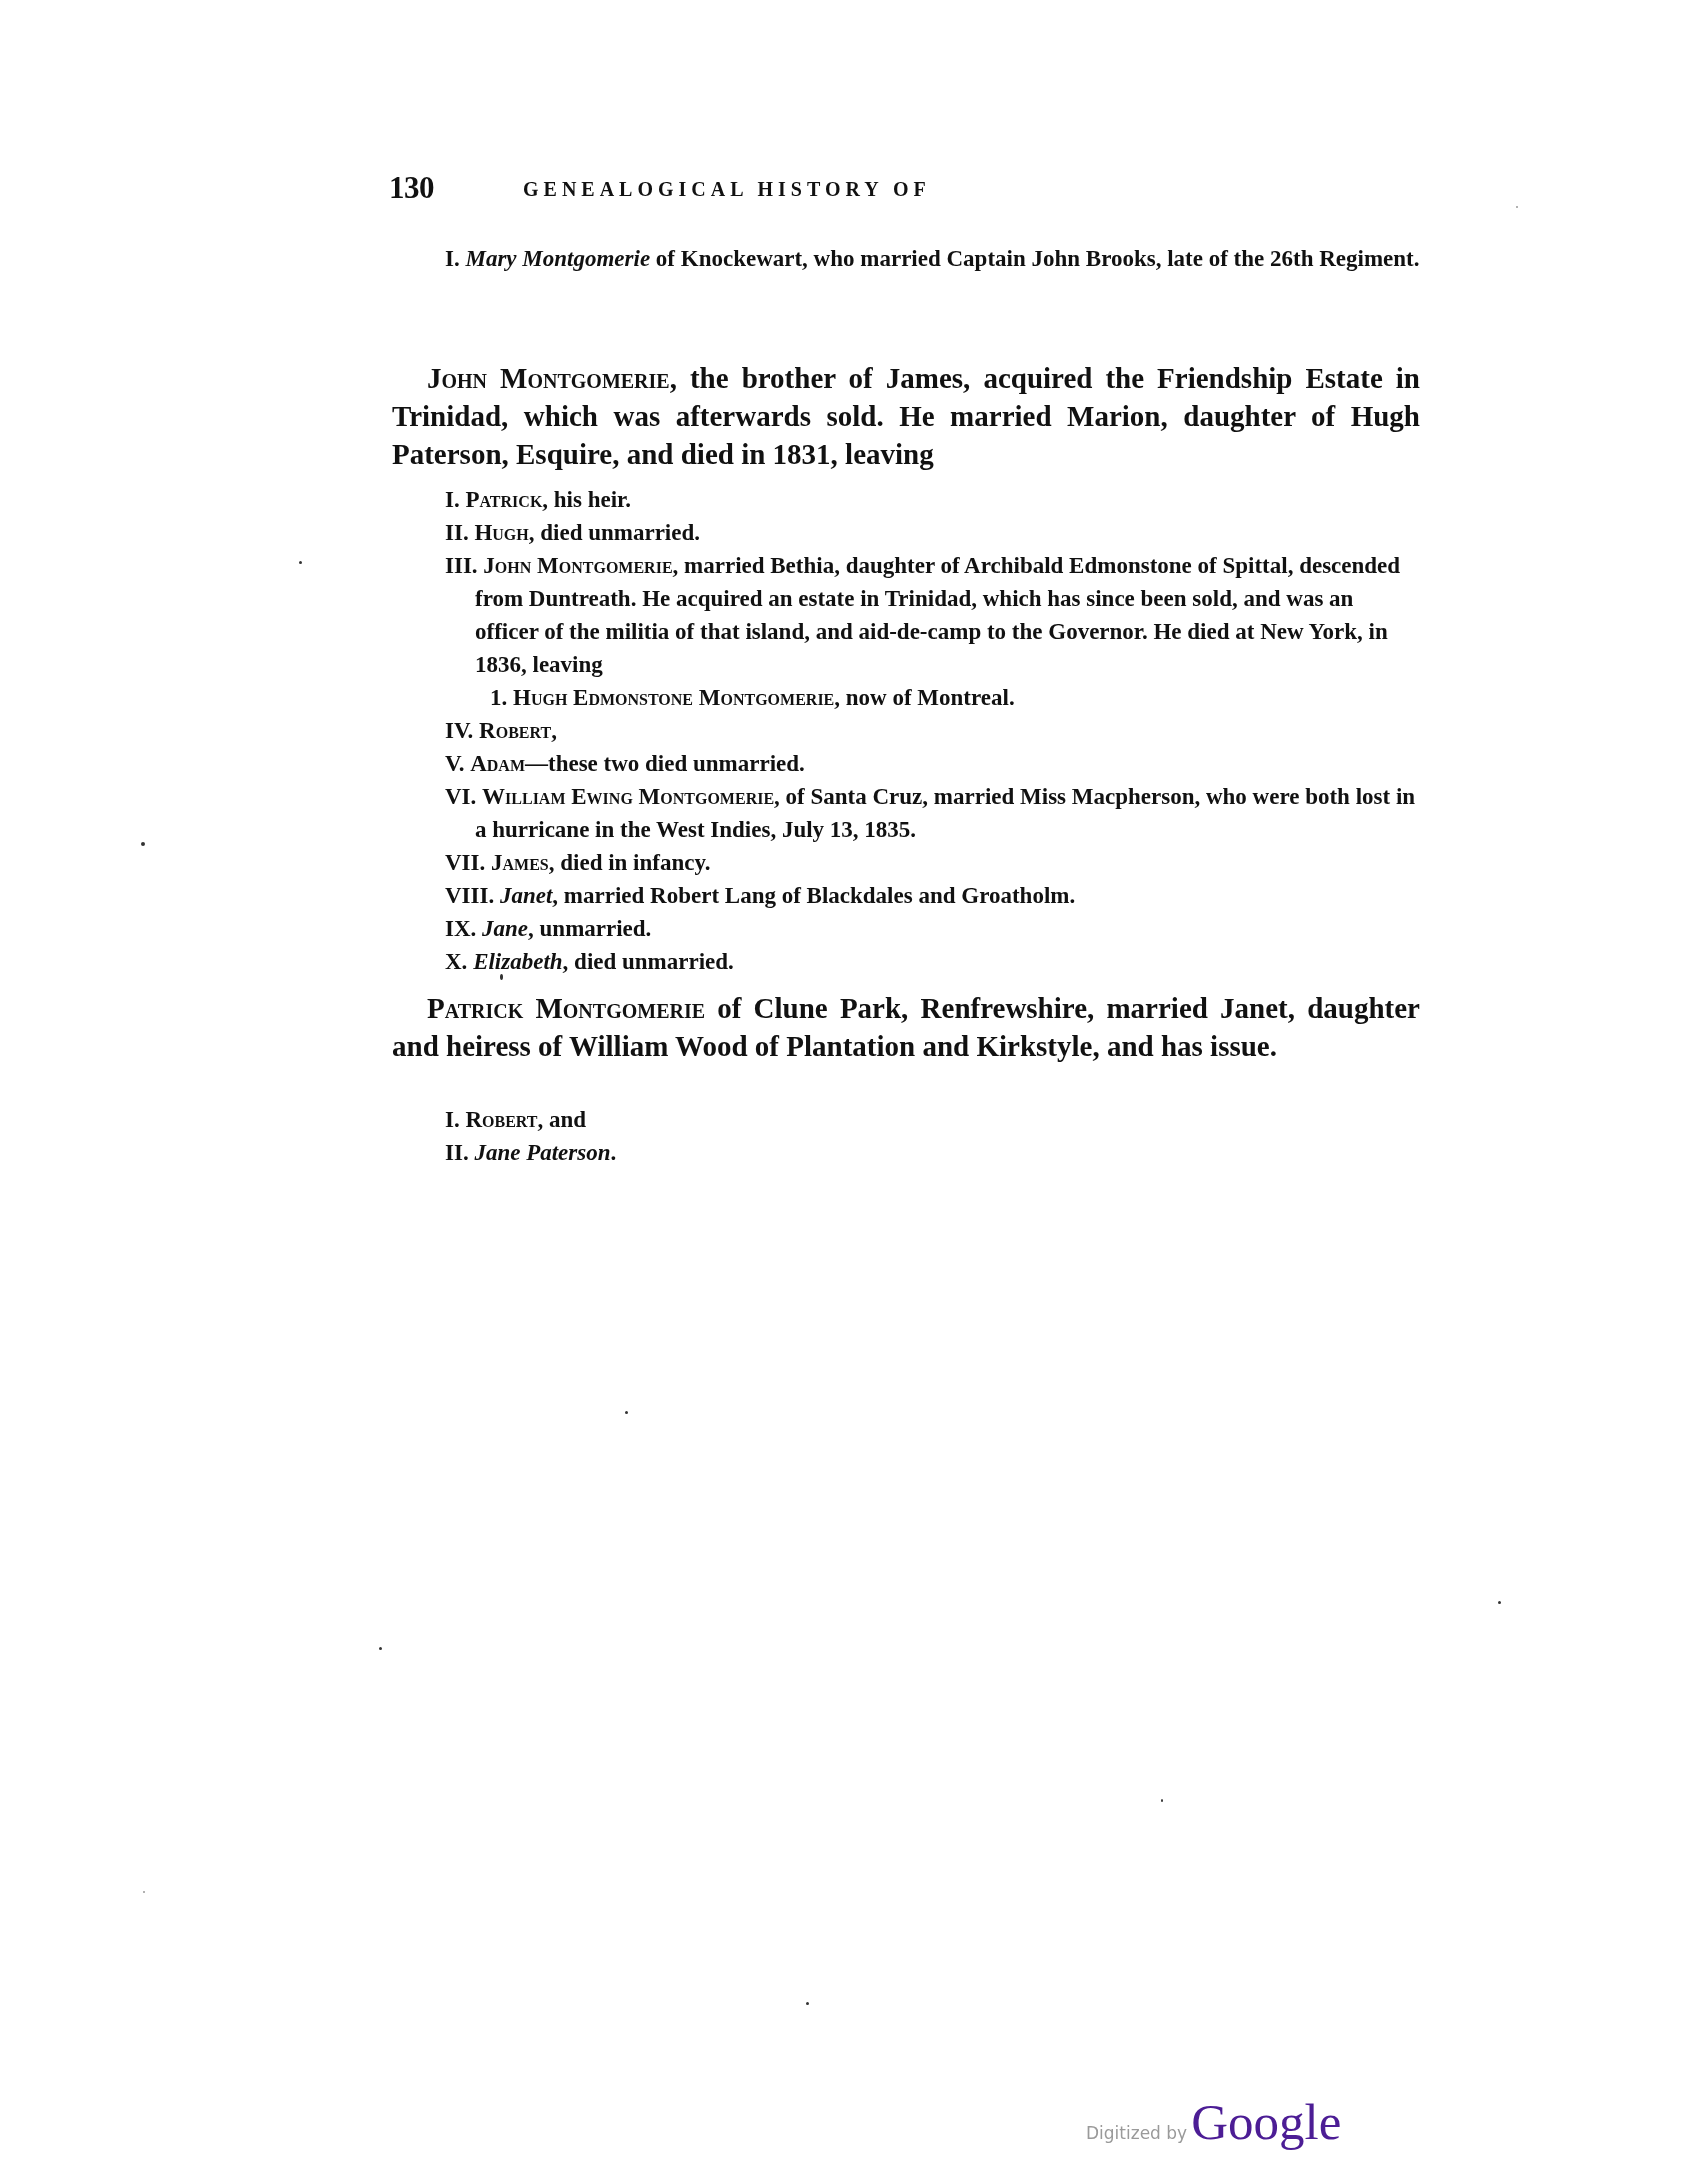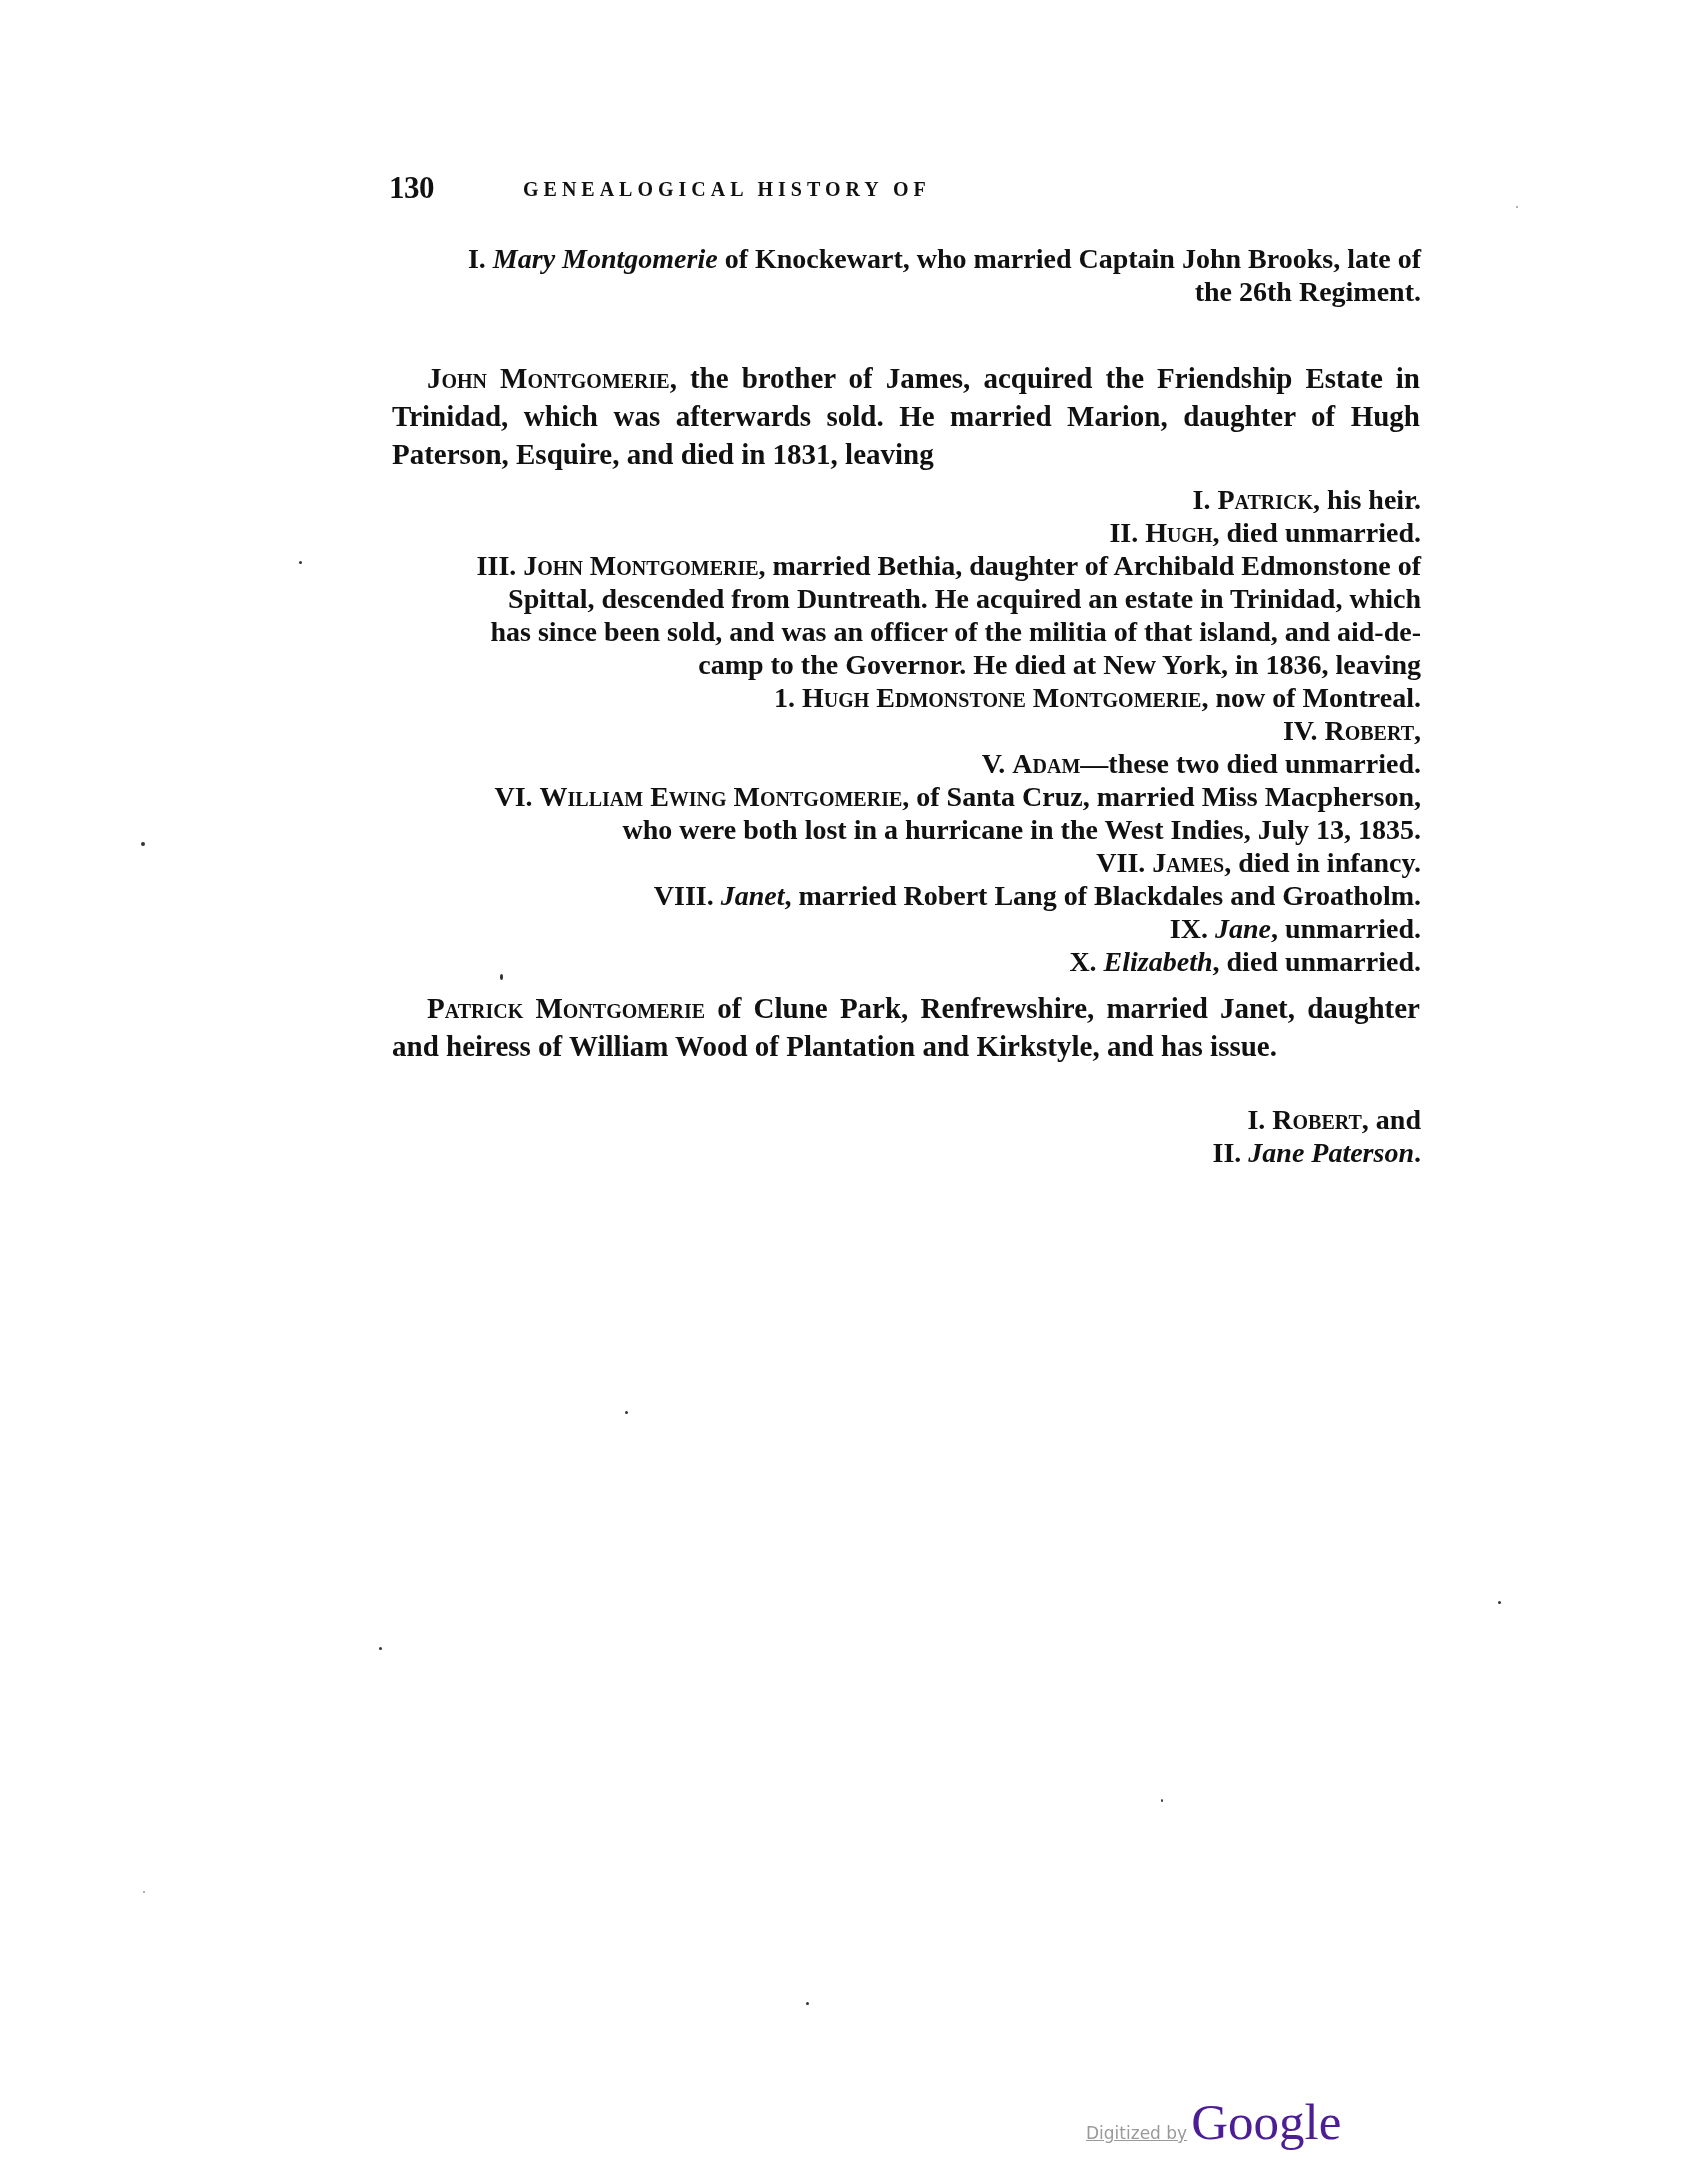--- a/index.html
+++ b/index.html
@@ -44,26 +44,25 @@
       letter-spacing: 5px;
       text-transform: uppercase;
     }
     .text-block {
       position: absolute;
       left: 391px;
       width: 1030px;
       font-weight: bold;
     }
     .item {
-      font-size: 28px;
+      font-size: 23px;
       line-height: 33px;
       padding-left: 84px;
       text-indent: -30px;
       margin-left: 0;
-      text-align: right;
     }
     .item.sub {
       padding-left: 129px;
       text-indent: -30px;
     }
     .para {
       font-size: 29px;
       line-height: 38px;
       text-indent: 35px;
       text-align: justify;
@@ -90,21 +89,20 @@
       position: absolute;
       left: 1086px;
       top: 2089px;
       color: #9a9a9a;
       white-space: nowrap;
     }
     .wm-small {
       font-family: "DejaVu Sans", sans-serif;
       font-size: 17px;
       vertical-align: baseline;
-      text-decoration: underline;
     }
     .wm-big {
       font-family: "Liberation Serif", serif;
       font-size: 51px;
       color: #4c1d95;
       margin-left: 4px;
     }
   </style>
 </head>
 <body>

